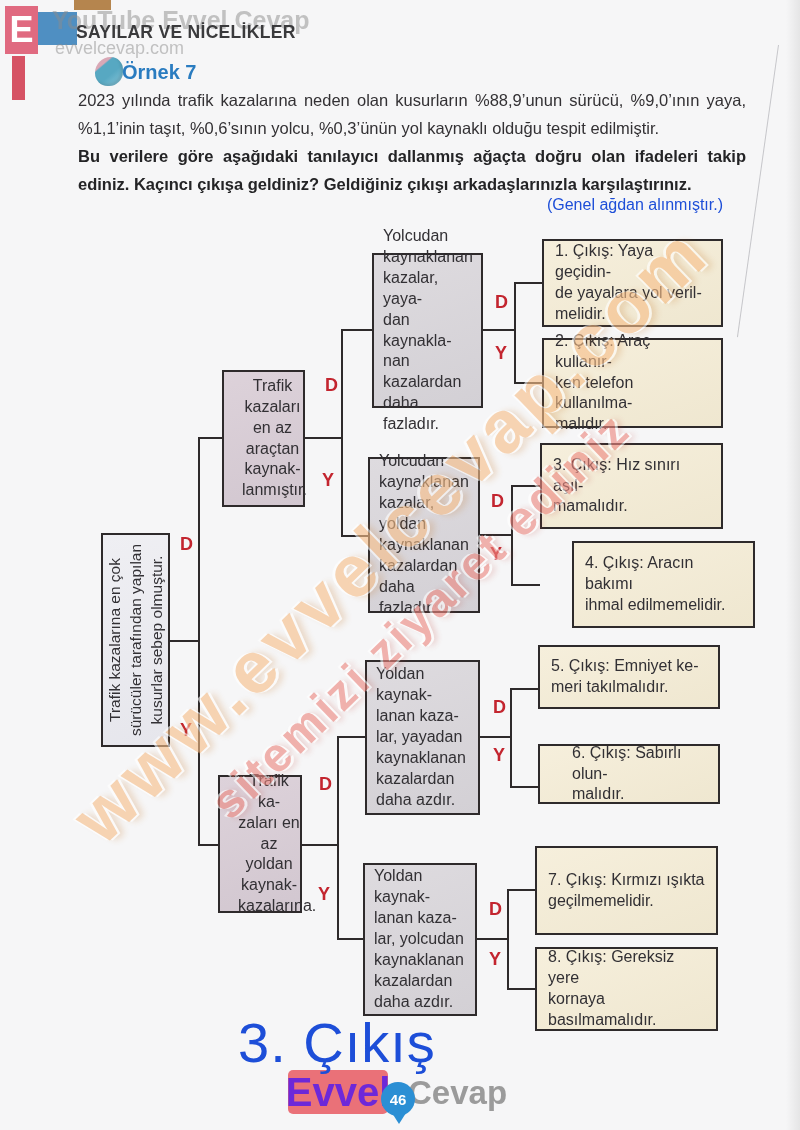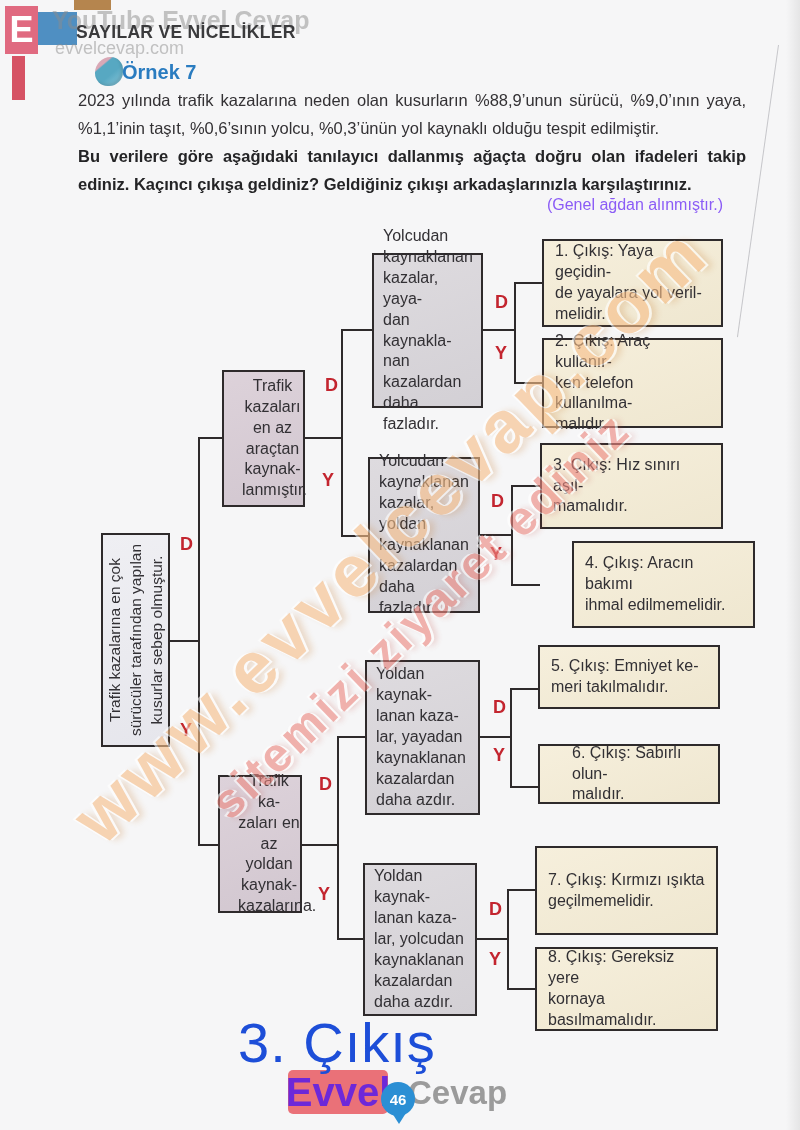--- a/index.html
+++ b/index.html
@@ -20,21 +20,21 @@
   .wm-top2{left:55px;top:38px;font-size:18px;color:rgba(140,140,140,0.5);z-index:3;}
   .heading{left:76px;top:22px;font-size:17.5px;font-weight:bold;color:#3a3a3c;letter-spacing:.3px;z-index:4;}
   
   .ornek-icon{left:95px;top:57px;width:28px;height:29px;border-radius:62% 48% 55% 50%;
     background:linear-gradient(140deg,#d9a8b6 0 26%,#57a8c2 30% 58%,#8ecadd 100%);
     box-shadow:inset -2px -2px 3px rgba(0,0,0,0.12);}
   .ornek-label{left:122px;top:61px;font-size:20px;font-weight:bold;color:#2a7cc0;}
   
   .para{left:78px;top:86px;width:668px;font-size:16.5px;line-height:28px;text-align:justify;color:#333134;}
   .para-bold{left:78px;top:142px;width:668px;font-size:16.5px;line-height:28px;text-align:justify;font-weight:bold;color:#242426;}
-  .source-note{left:400px;top:196px;width:323px;font-size:16px;text-align:right;color:#8b5cf6;}
+  .source-note{left:400px;top:196px;width:323px;font-size:16px;text-align:right;color:#1d4ed8;}
   
   .tree{left:0;top:0;width:800px;height:1130px;z-index:1;}
   .box{position:absolute;border:2px solid #2e2a2b;box-sizing:border-box;display:flex;align-items:center;
        font-size:16px;line-height:1.31;color:#323034;}
   .txt{white-space:pre-line;}
   .root-box{background:linear-gradient(160deg,#efeff3,#e6e6ec);}
   .root-box .rot{position:absolute;left:50%;top:50%;width:206px;transform:translate(-50%,-50%) rotate(-90deg);
        text-align:center;font-size:15.5px;line-height:1.35;}
   .lv2{background:linear-gradient(160deg,#ddd2da,#d2c7d0);justify-content:flex-start;text-align:center;padding-left:18px;}
   .lv3{background:linear-gradient(160deg,#dedbdf,#d3d0d5);padding:16px 9px;}

